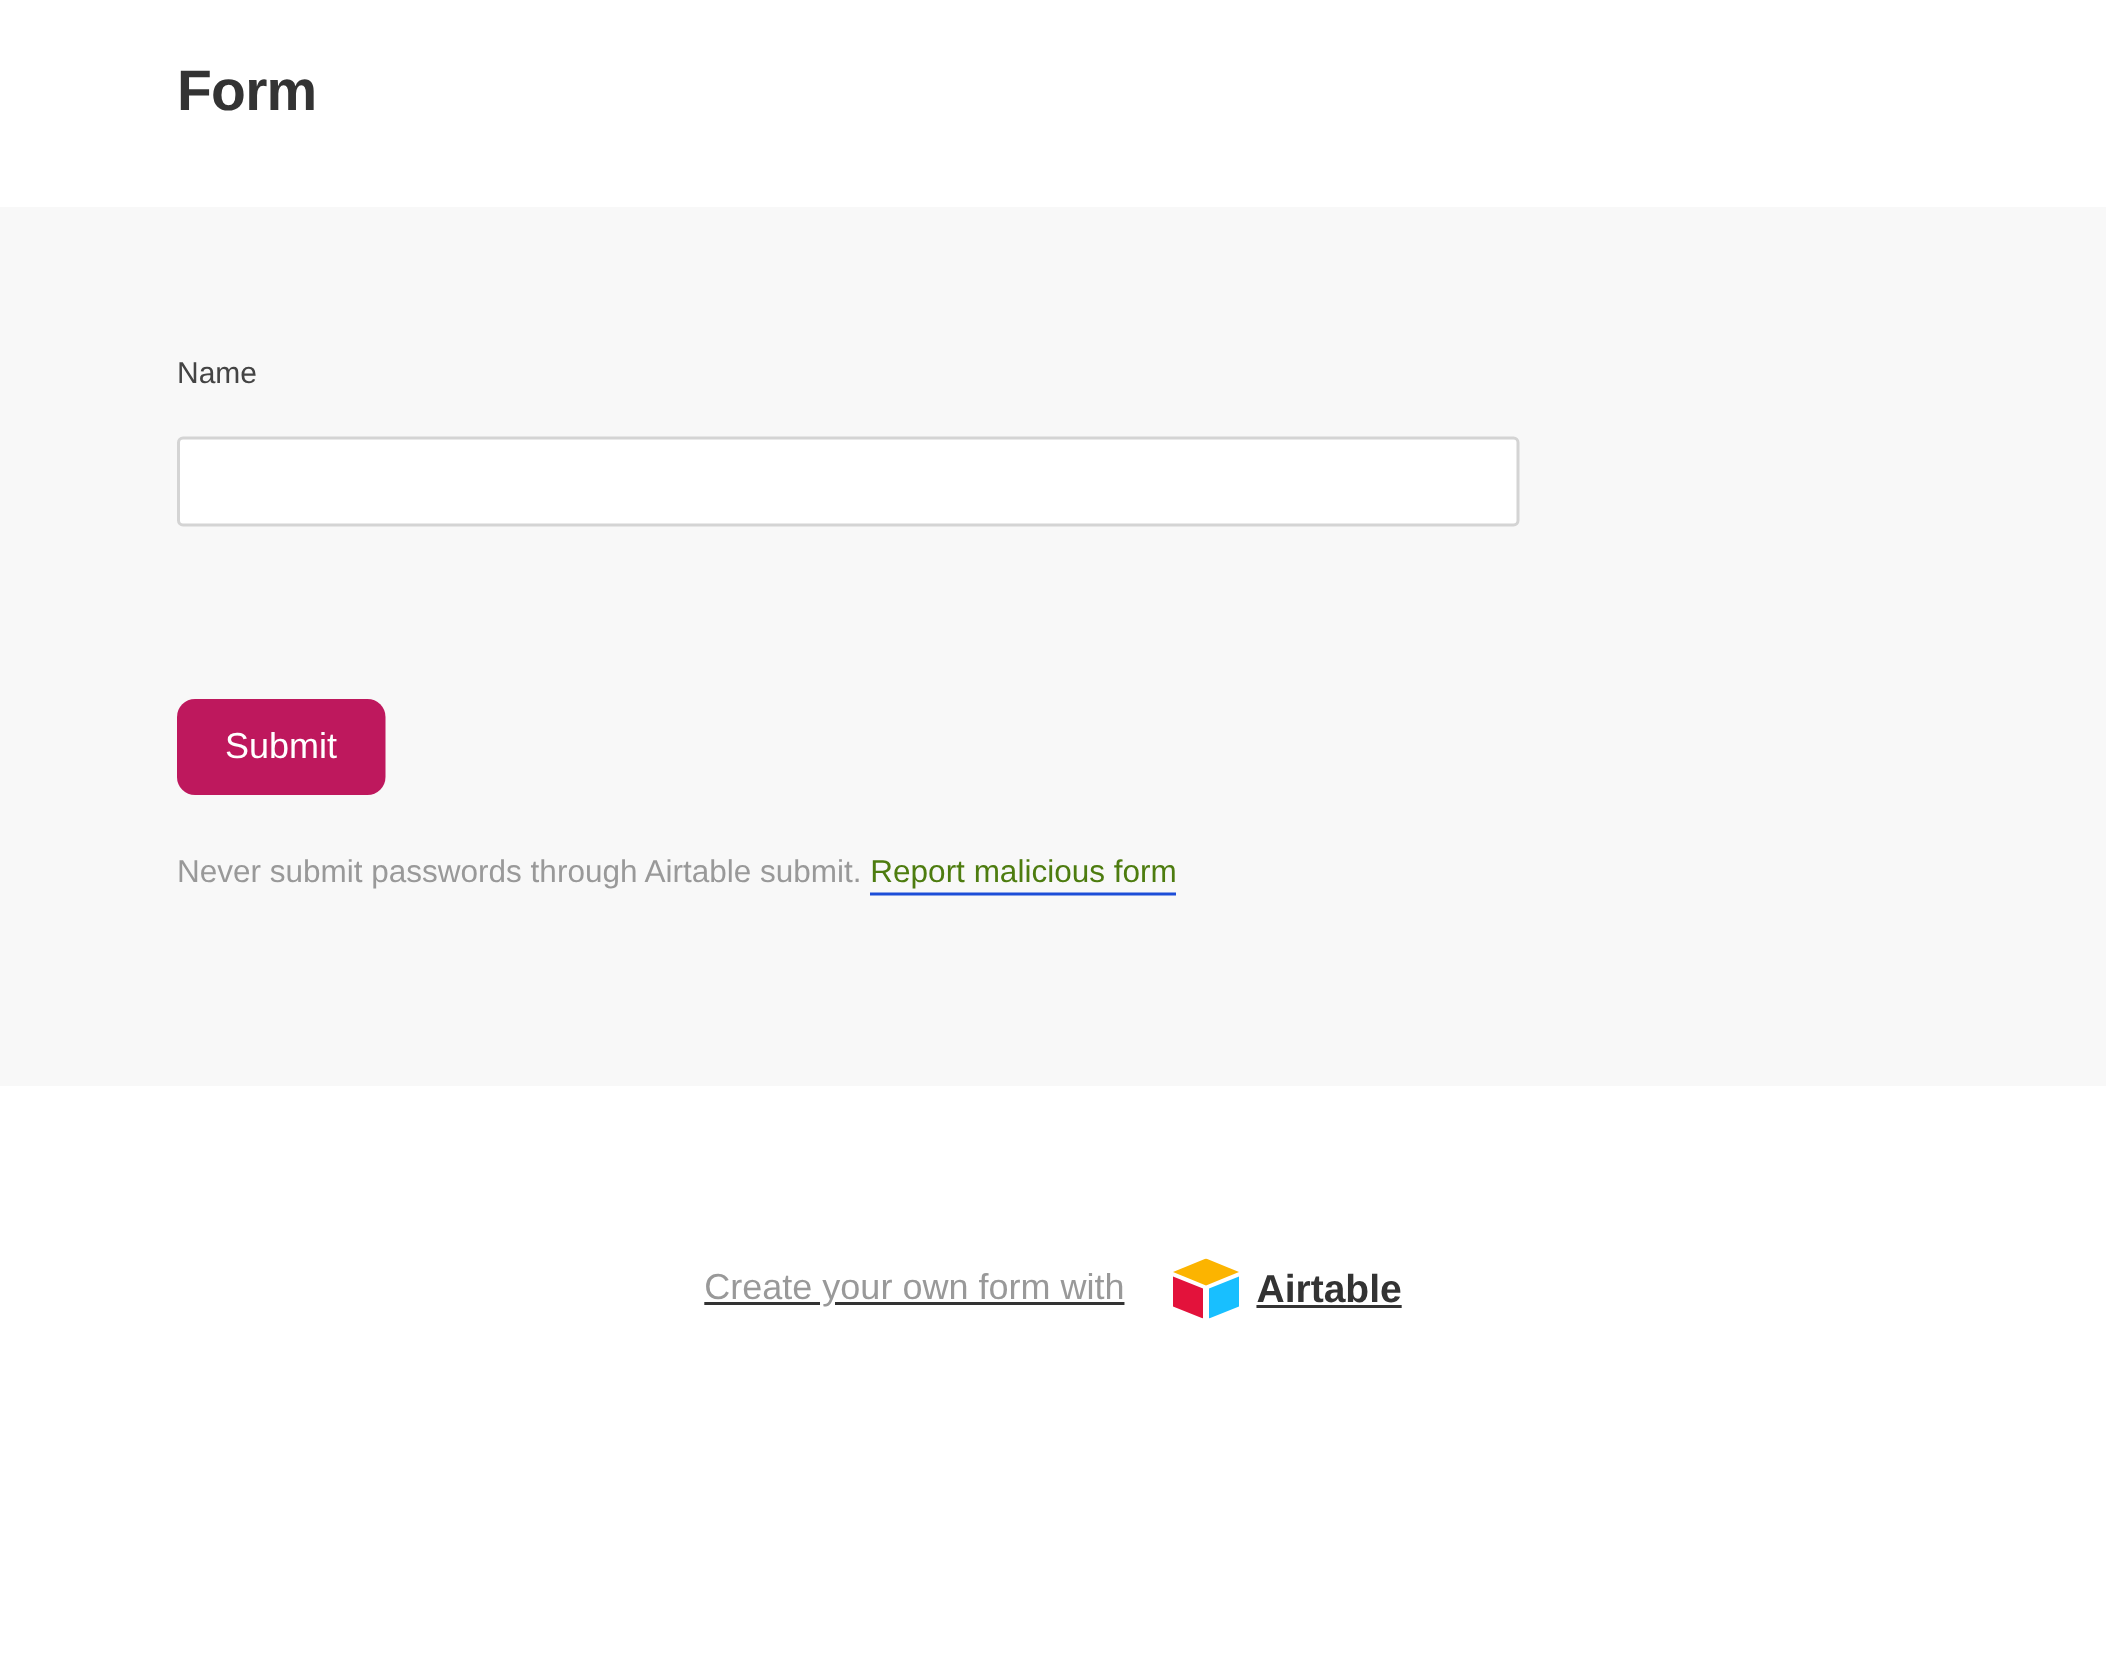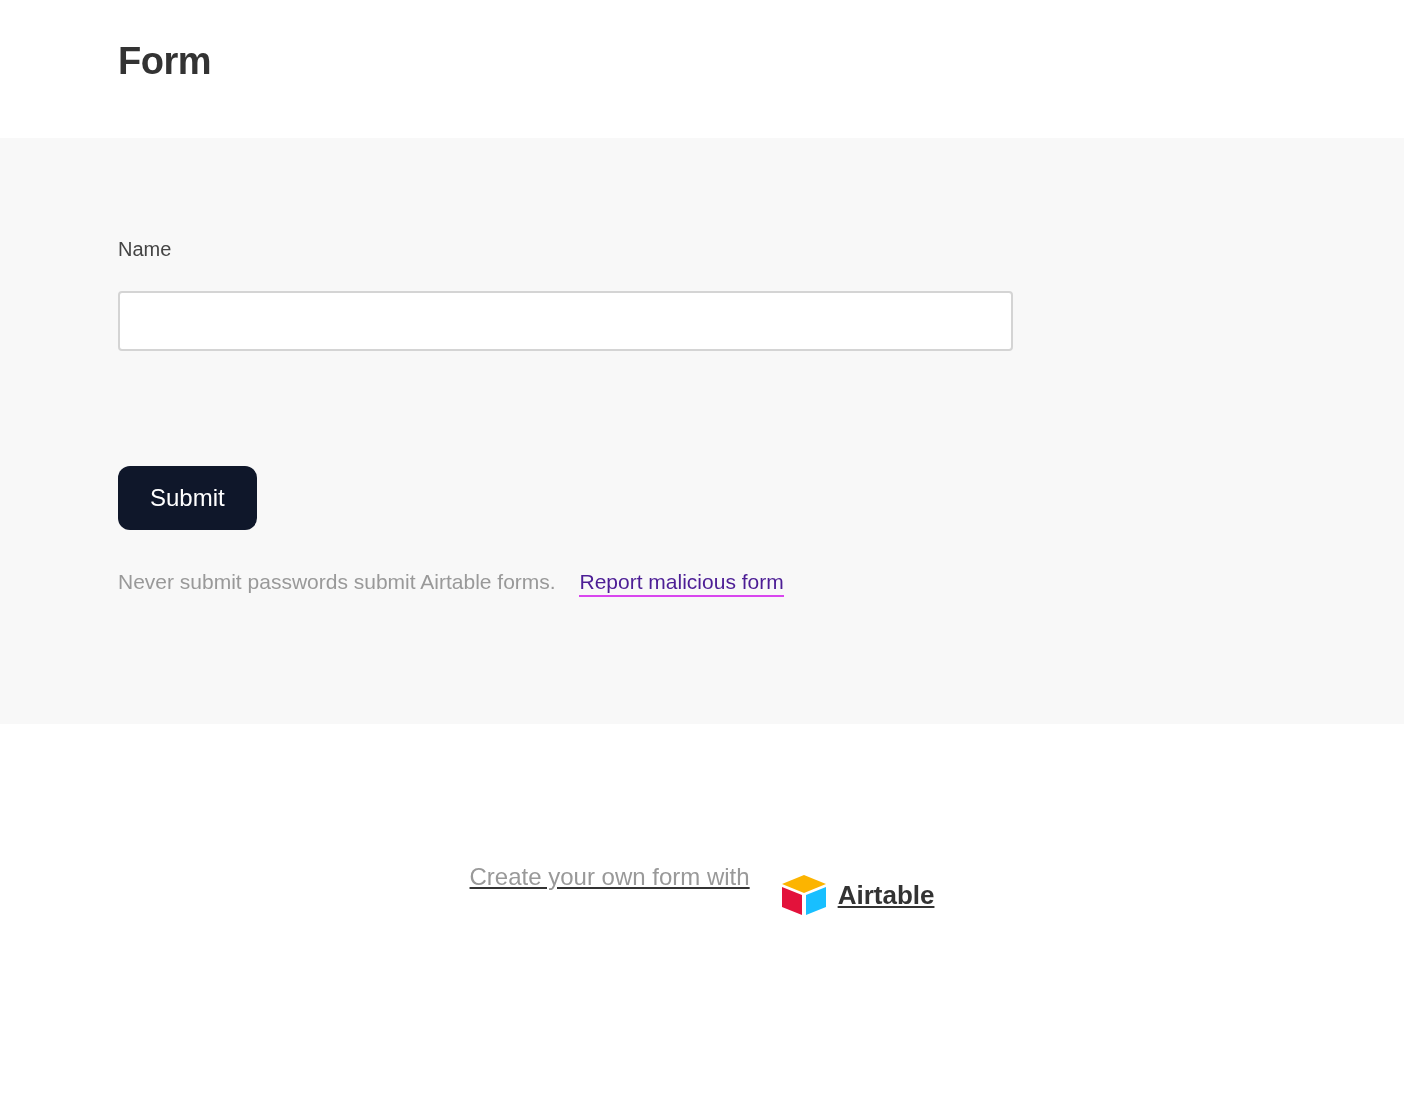--- a/index.html
+++ b/index.html
@@ -46,44 +46,43 @@
       background: #ffffff;
       border: 2px solid #d4d4d4;
       border-radius: 4px;
       padding: 0 16px;
       font-size: 20px;
       font-family: inherit;
     }
     
     .submit-button {
       margin-top: 115px;
-      background: #0f172a;
+      background: #be185d;
       color: #ffffff;
       border: none;
       border-radius: 12px;
       padding: 18px 32px;
       font-size: 24px;
       font-weight: 500;
       cursor: pointer;
       font-family: inherit;
     }
     
     .disclaimer-row {
       margin-top: 40px;
       font-size: 21px;
       color: #999999;
     }
     
     .report-link {
-      color: #4c1d95;
+      color: #4d7c0f;
       text-decoration: none;
-      border-bottom: 2px solid #d946ef;
+      border-bottom: 2px solid #1d4ed8;
       padding-bottom: 2px;
       cursor: pointer;
-      margin-left: 18px;
     }
     
     .footer-section {
       background: #ffffff;
       padding: 115px 0 80px 0;
       display: flex;
       justify-content: center;
       align-items: center;
       gap: 30px;
       text-decoration: underline;
@@ -92,21 +91,20 @@
     .footer-text {
       font-size: 24px;
       color: #999999;
       font-weight: 400;
     }
     
     .airtable-logo-wrap {
       display: inline-flex;
       align-items: center;
       gap: 10px;
-      margin-top: 36px;
     }
     
     .airtable-logo-icon {
       width: 48px;
       height: 40px;
       position: relative;
     }
     
     .airtable-brand {
       font-size: 26px;
@@ -123,21 +121,21 @@
 
 <div class="form-body">
   <div>
     <label class="field-label">Name</label>
     <input type="text" class="text-input" value="" style="">
   </div>
   
   <button class="submit-button">Submit</button>
   
   <div class="disclaimer-row">
-    <span>Never submit passwords submit Airtable forms. </span><a class="report-link">Report malicious form</a>
+    <span>Never submit passwords through Airtable submit. </span><a class="report-link">Report malicious form</a>
   </div>
 </div>
 
 <div class="footer-section">
   <span class="footer-text">Create your own form with</span>
   <span class="airtable-logo-wrap">
     <span class="airtable-logo-icon">
       <svg width="48" height="40" viewBox="0 0 48 40">
         <path d="M 24 0 L 46 9 L 24 18 L 2 9 Z" fill="#FCB400"></path>
         <path d="M 2 12 L 22 20 L 22 40 L 2 32 Z" fill="#E3123B"></path>

